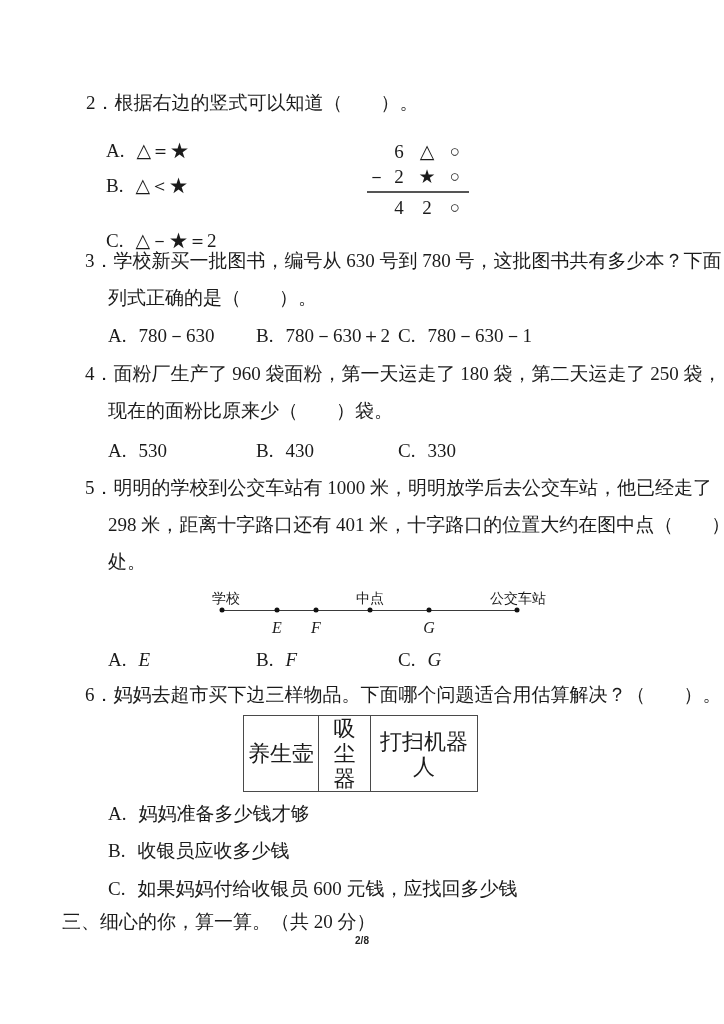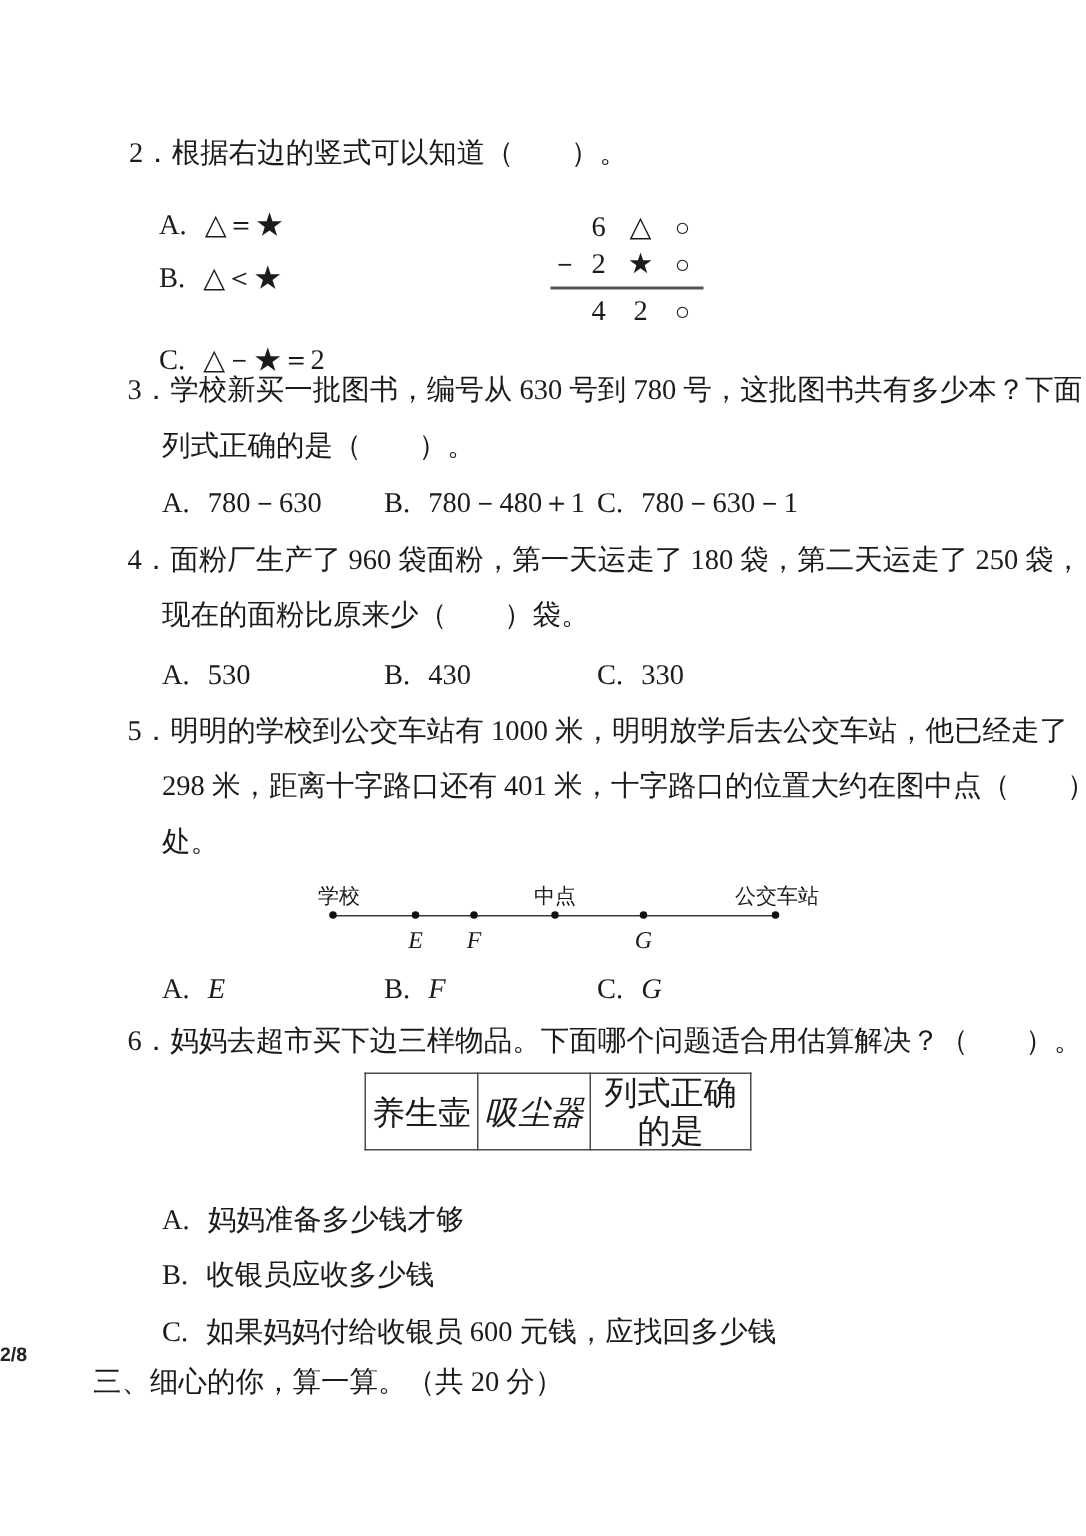--- a/index.html
+++ b/index.html
@@ -31,30 +31,30 @@
   .diagram { position:absolute; left:190px; top:586px; width:365px; height:54px; font-size:14px; }
   .dg-label { position:absolute; top:0; transform:translateX(-50%); white-space:nowrap; }
   .dg-line { position:absolute; top:24px; left:32px; width:295px; height:1px; background:#3a3a3a; }
   .dg-dot { position:absolute; top:24px; width:5px; height:5px; border-radius:50%; background:#111; transform:translate(-50%,-50%); }
   .dg-pt { position:absolute; top:29px; transform:translateX(-50%); font-size:16px; font-style:italic; }
 
   
   .price-table { position:absolute; left:233px; top:715px; border-collapse:collapse; font-size:22px;margin-left:10px; }
   .price-table td { border:1.5px solid #4a4a4a; height:37px; text-align:center; vertical-align:middle; padding:0 4px; }
   .price-table td.c1 { width:75px; }
-  .price-table td.c2 { width:75px;font-style:italic; }
+  .price-table td.c2 { width:52px; }
   .price-table td.c3 { width:107px; }
 
   .section-title { font-size:19px; }
 
   .footer {
-    position:absolute; top:890px; left:0; width:100%;
-    text-align:left;
+    position:absolute; top:928px; left:0; width:100%;
+    text-align:center;
     font-family:"Liberation Sans","DejaVu Sans",sans-serif;
-    font-weight:bold; font-size:13px; color:#222;
+    font-weight:bold; font-size:10px; color:#222;
   }
 </style>
 </head>
 <body>
 
 <div class="page">
 
   <div class="abs" style="left:86px; top:90px">2．根据右边的竖式可以知道（　　）。</div>
 
   <div class="abs opt" style="left:106px; top:138px">
@@ -87,21 +87,21 @@
       <span class="vc sym-circle">○</span>
     </div>
   </div>
 
   <div class="abs" style="left:85px; top:248px">3．学校新买一批图书，编号从 630 号到 780 号，这批图书共有多少本？下面</div>
   <div class="abs" style="left:108px; top:285px">列式正确的是（　　）。</div>
   <div class="abs opt" style="left:108px; top:323px">
     <span class="opt-label">A.</span><span>780－630</span>
   </div>
   <div class="abs opt" style="left:256px; top:323px">
-    <span class="opt-label">B.</span><span>780－480＋1</span>
+    <span class="opt-label">B.</span><span>780－630＋2</span>
   </div>
   <div class="abs opt" style="left:398px; top:323px">
     <span class="opt-label">C.</span><span>780－630－1</span>
   </div>
 
   <div class="abs" style="left:85px; top:361px">4．面粉厂生产了 960 袋面粉，第一天运走了 180 袋，第二天运走了 250 袋，</div>
   <div class="abs" style="left:108px; top:398px">现在的面粉比原来少（　　）袋。</div>
   <div class="abs opt" style="left:108px; top:438px">
     <span class="opt-label">A.</span><span>530</span>
   </div>
@@ -142,21 +142,21 @@
     <span class="opt-label">C.</span><span class="italic">G</span>
   </div>
 
   <div class="abs" style="left:85px; top:682px">6．妈妈去超市买下边三样物品。下面哪个问题适合用估算解决？（　　）。</div>
 
   <table class="price-table">
     <tbody>
         <tr>
       <td class="c1">养生壶</td>
       <td class="c2">吸尘器</td>
-      <td class="c3">列式正确的是</td>
+      <td class="c3">打扫机器人</td>
     </tr>
   </tbody>
     </table>
 
   <div class="abs opt" style="left:108px; top:838px">
     <span class="opt-label">B.</span><span>收银员应收多少钱</span>
   </div>
   <div class="abs opt" style="left:108px; top:801px">
     <span class="opt-label">A.</span><span>妈妈准备多少钱才够</span>
   </div>

